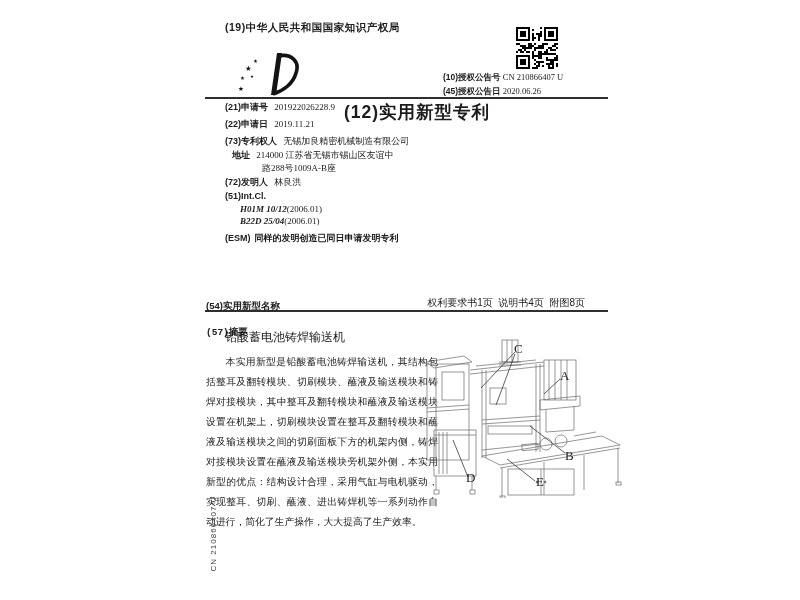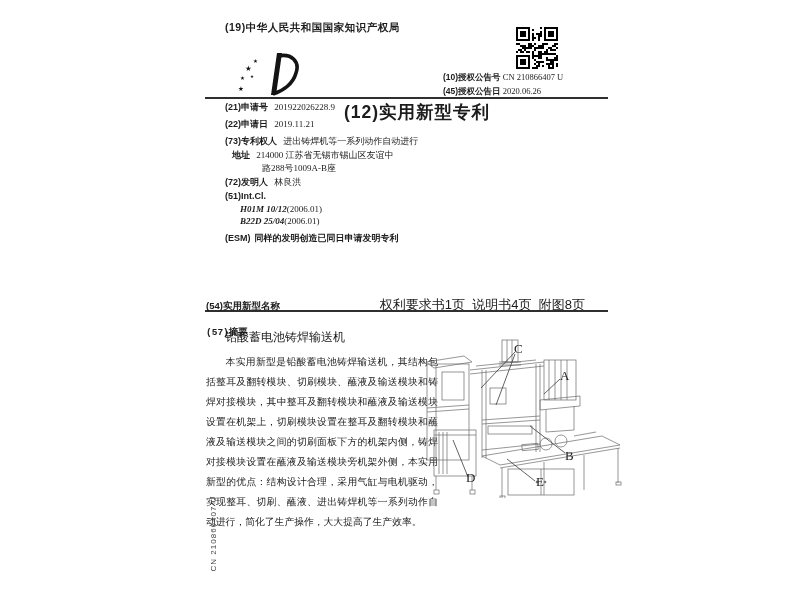--- a/index.html
+++ b/index.html
@@ -9,21 +9,21 @@
   .lbl{font-family:"Liberation Sans", sans-serif;font-weight:bold;}
   .val{font-family:"Liberation Serif", serif;}
   .office{left:225px;top:21px;font-size:10.5px;letter-spacing:.5px;}
   .doc-title{left:344px;top:52px;font-size:17.5px;letter-spacing:1px;margin-top:48px;}
   .pub-line{left:443px;font-size:8.5px;white-space:nowrap;}
   .pub-line .lbl{font-size:8.5px;}
   .divider{background:#2f2f2f;}
   .row{white-space:nowrap;font-size:9px;}
   .row .lbl{font-size:9px;margin-right:4px;}
   .intcl-code{font-style:italic;font-weight:bold;font-family:"Liberation Serif",serif;}
-  .pages-info{left:205px;top:296px;width:380px;text-align:right;font-size:13px;
+  .pages-info{left:205px;top:296px;width:380px;text-align:right;font-size:10px;
               font-family:"Liberation Sans",sans-serif;white-space:pre;}
   .sec-label{font-size:9.5px;}
   .abstract{left:206px;top:352px;width:232px;font-size:9.8px;line-height:20px;
             text-align:justify;text-indent:2em;}
   .fig-label{font-family:"Liberation Serif",serif;font-size:13px;color:#222;}
   .side-num{left:172px;top:529px;width:82px;text-align:center;font-size:8px;
             letter-spacing:1px;color:#444;transform:rotate(-90deg);
             font-family:"Liberation Sans",sans-serif;white-space:nowrap;}
   svg{display:block;}
 </style>
@@ -202,21 +202,21 @@
 <div class="abs row" style="left:225px;top:101px;">
   <span class="lbl">(21)申请号</span>
   <span class="val">201922026228.9</span>
 </div>
 <div class="abs row" style="left:225px;top:118px;">
   <span class="lbl">(22)申请日</span>
   <span class="val">2019.11.21</span>
 </div>
 <div class="abs row" style="left:225px;top:135px;">
   <span class="lbl">(73)专利权人</span>
-  <span class="val">进出铸焊机等一系列动作自动进行</span>
+  <span class="val">无锡加良精密机械制造有限公司</span>
 </div>
 <div class="abs row" style="left:232px;top:149px;">
   <span class="lbl">地址</span>
   <span class="val">214000 江苏省无锡市锡山区友谊中</span>
 </div>
 <div class="abs row val" style="left:262px;top:162px;">路288号1009A-B座</div>
 <div class="abs row" style="left:225px;top:176px;">
   <span class="lbl">(72)发明人</span>
   <span class="val">林良洪</span>
 </div>

